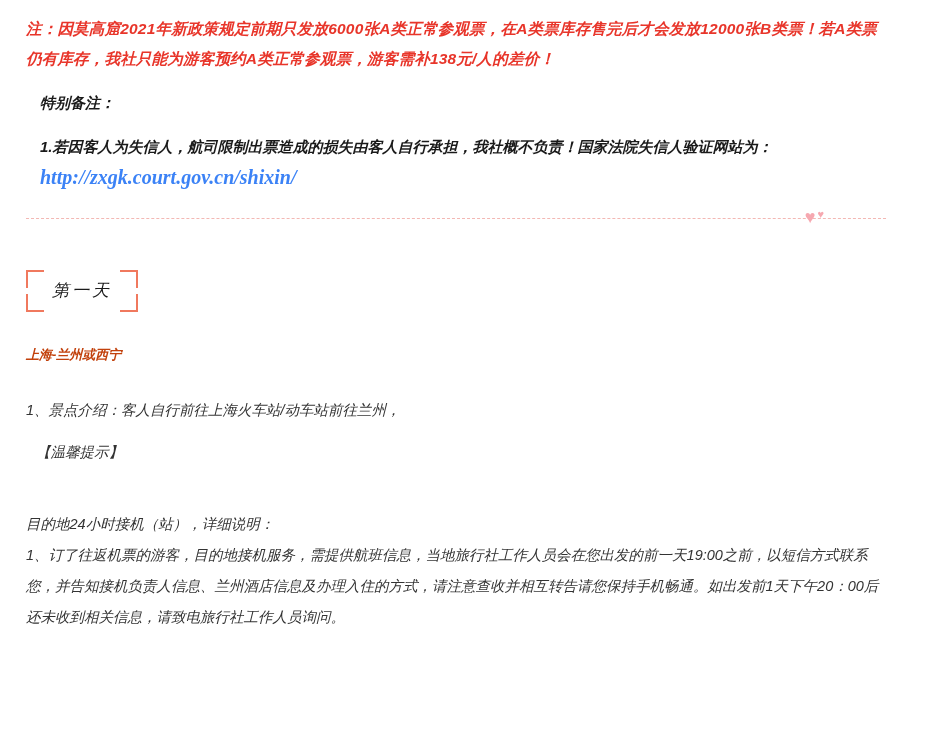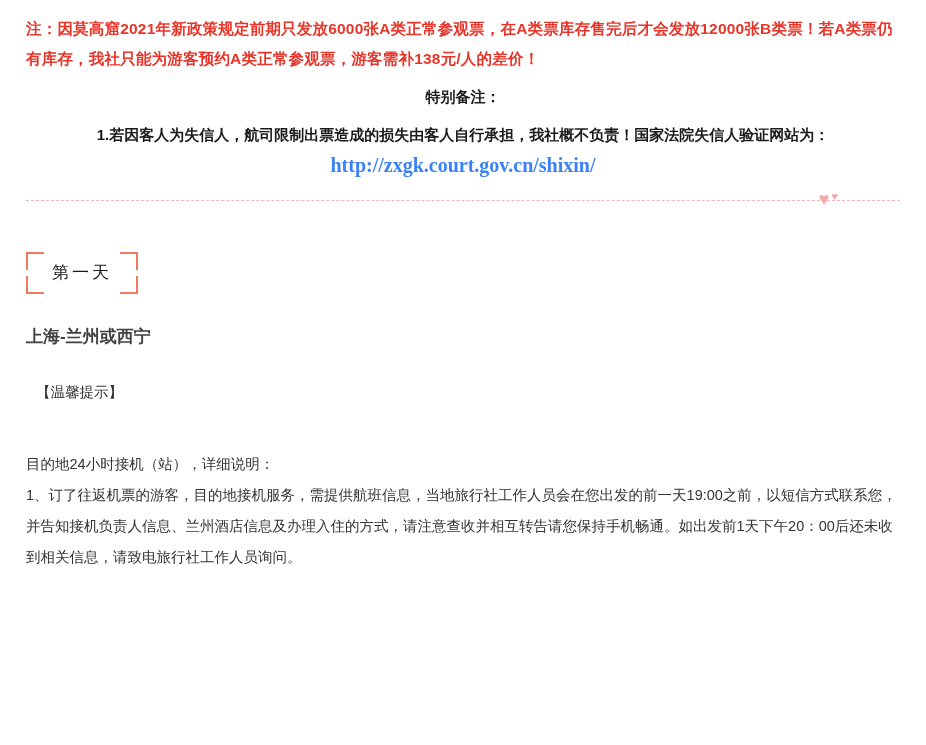--- a/index.html
+++ b/index.html
@@ -10,43 +10,43 @@
     width: 926px;
     min-height: 745px;
     background: #ffffff;
     font-family: "Liberation Sans", "DejaVu Sans", sans-serif;
     color: #333333;
     -webkit-font-smoothing: antialiased;
   }
   .page {
     width: 926px;
     box-sizing: border-box;
-    padding: 14px 26px 10px 26px;
+    padding: 14px 40px 10px 26px;
     position: relative;
+    font-style: italic;
   }
 
   
   .notice-block {
     margin: 0 0 6px 0;
   }
   .notice-red {
     color: #e8352a;
     font-weight: bold;
     font-size: 15.5px;
     line-height: 30px;
     letter-spacing: 0.2px;
     margin: 0 0 4px 0;
   }
   .notice-bold {
     color: #1a1a1a;
     font-weight: bold;
     font-size: 15px;
     line-height: 30px;
-    margin: 8px;
-    text-align: center;
+    margin: 14px;
   }
   .notice-bold .link-url {
     color: #3b82f6;
     font-family: "Liberation Serif", "DejaVu Serif", serif;
     font-weight: bold;
     font-size: 20px;
   }
 
   
   .divider-row {
@@ -96,23 +96,23 @@
     border-style: solid;
     border-width: 0;
   }
   .day-badge .tl { top: 0; left: 0; border-top-width: 2px; border-left-width: 2px; }
   .day-badge .tr { top: 0; right: 0; border-top-width: 2px; border-right-width: 2px; }
   .day-badge .bl { bottom: 0; left: 0; border-bottom-width: 2px; border-left-width: 2px; }
   .day-badge .br { bottom: 0; right: 0; border-bottom-width: 2px; border-right-width: 2px; }
 
   
   .route-title {
-    color: #404040;
+    color: #c2410c;
     font-weight: bold;
-    font-size: 17px;
+    font-size: 13px;
     line-height: 26px;
     margin: 0 0 26px 0;
   }
 
   
   .para {
     font-size: 14.5px;
     line-height: 32px;
     color: #333333;
     margin: 0;
@@ -153,20 +153,21 @@
       <span class="corner tl"></span>
       <span class="corner tr"></span>
       <span class="corner bl"></span>
       <span class="corner br"></span>
       <span>第一天</span>
     </div>
   </div>
 
   <p class="route-title">上海-兰州或西宁</p>
 
+  <p class="para">1、景点介绍：客人自行前往上海火车站/动车站前往兰州，</p>
 
 
   <p class="tip-title">【温馨提示】</p>
 
   <div class="spacer-lg"></div>
 
   <p class="para">目的地24小时接机（站），详细说明：</p>
   <p class="para tight">1、订了往返机票的游客，目的地接机服务，需提供航班信息，当地旅行社工作人员会在您出发的前一天19:00之前，以短信方式联系您，并告知接机负责人信息、兰州酒店信息及办理入住的方式，请注意查收并相互转告请您保持手机畅通。如出发前1天下午20：00后还未收到相关信息，请致电旅行社工作人员询问。</p>
 
 </div>

